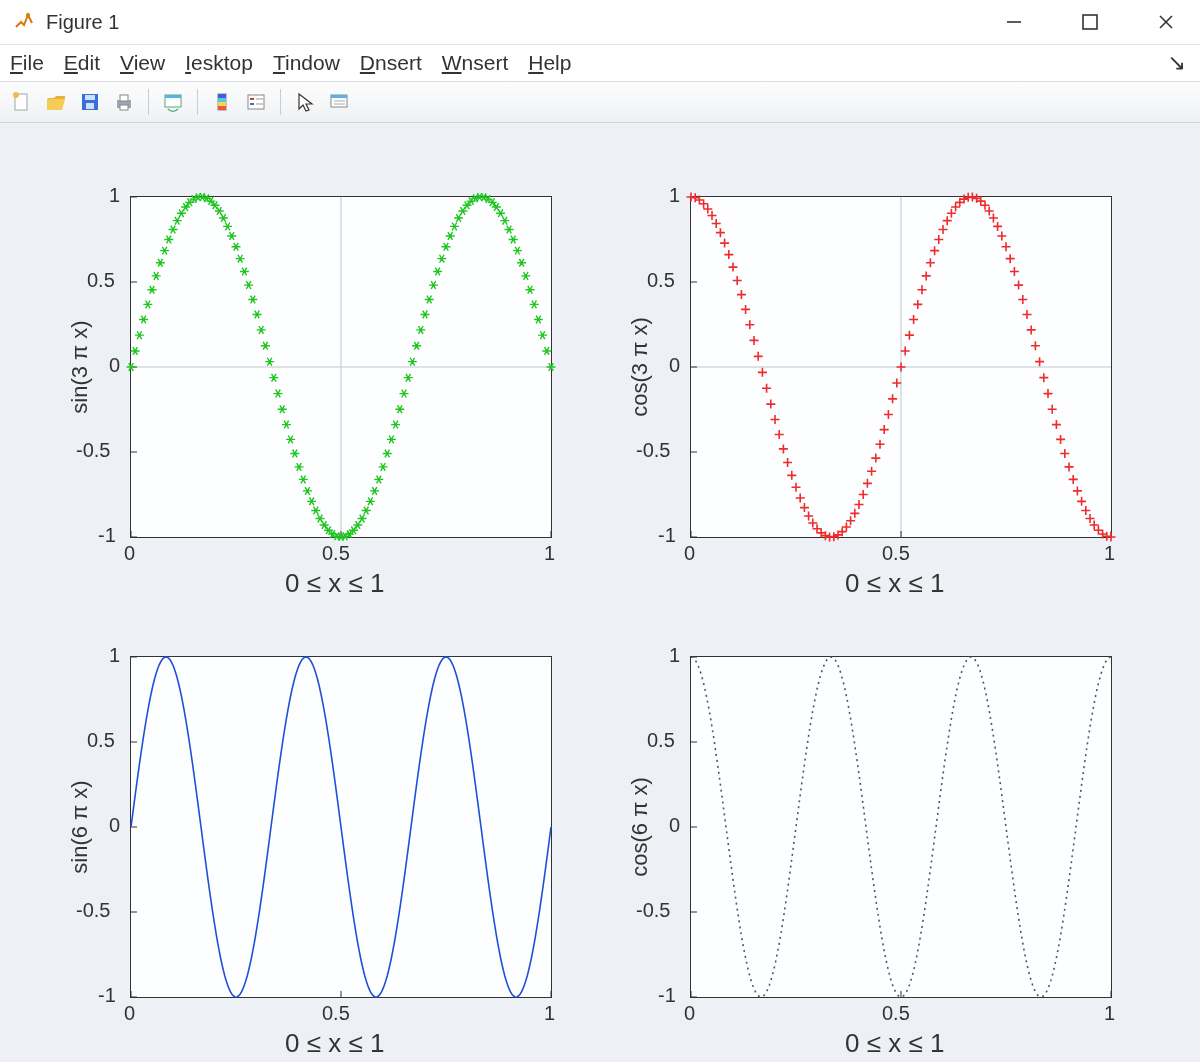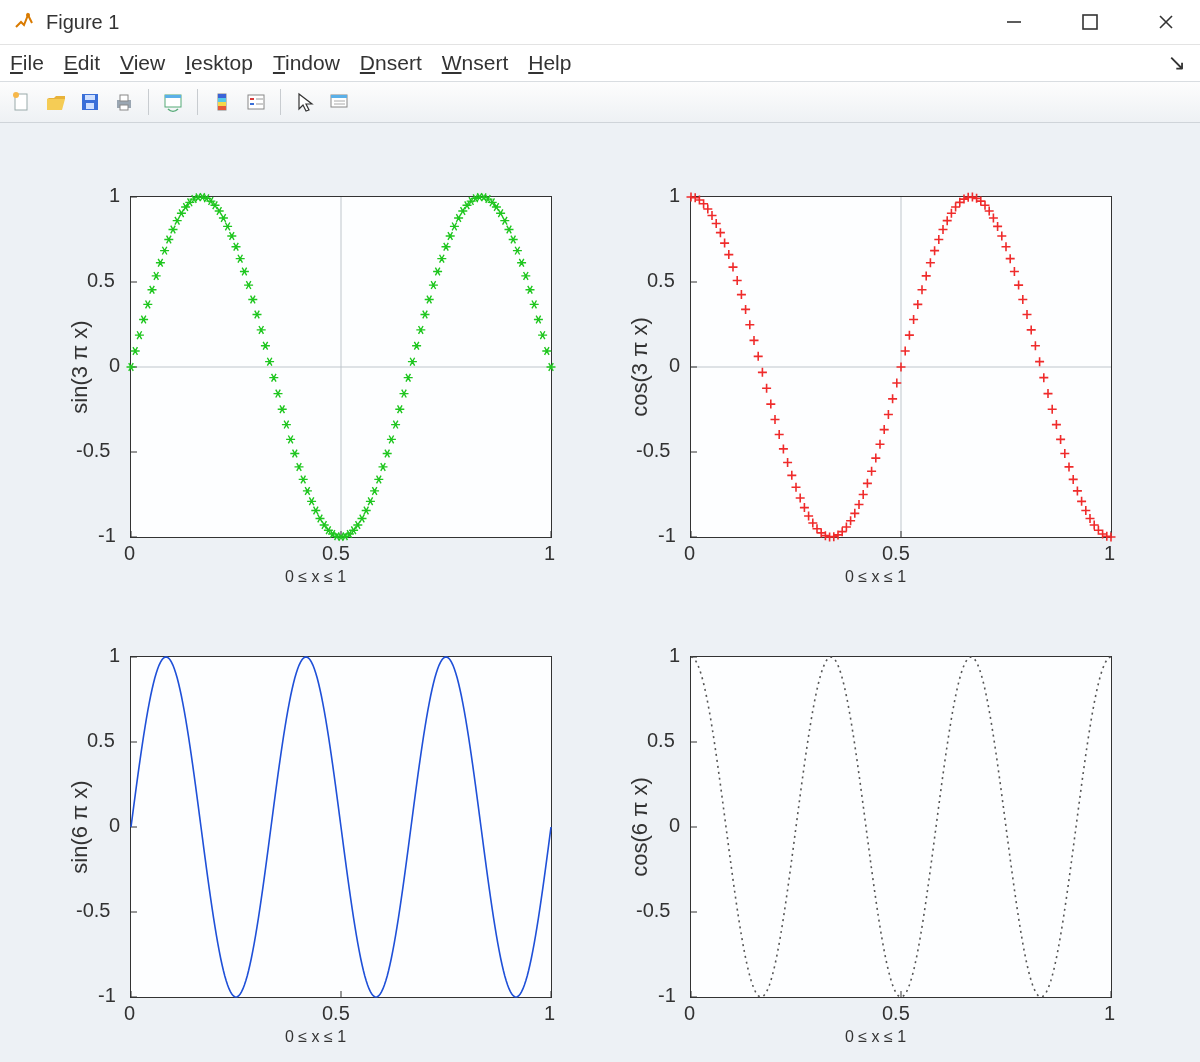--- a/index.html
+++ b/index.html
@@ -17,21 +17,21 @@
   
   .toolbar{height:40px;display:flex;align-items:center;gap:6px;padding:0 8px;
     background:linear-gradient(#fdfdfd,#eef1f4);border-top:1px solid #d9dde1;border-bottom:1px solid #cfd4d9;}
   .tbtn{width:28px;height:28px;display:flex;align-items:center;justify-content:center;}
   .sep{width:1px;height:26px;background:#c8ccd0;margin:0 4px;}
   
   .figarea{position:absolute;left:0;right:0;top:126px;bottom:0;background:#edf1f5;}
   .subplot{position:absolute;}
   .axbox{position:absolute;background:#fdfeff;border:1.5px solid #333;}
   .ytick,.xtick{position:absolute;font-size:20px;color:#333;white-space:nowrap;}
-  .xlabel{position:absolute;font-size:16px;color:#333;}
+  .xlabel{position:absolute;font-size:26px;color:#333;}
   .ylabel{position:absolute;font-size:22px;color:#333;transform-origin:center;transform:rotate(-90deg);}
   svg.plot{position:absolute;left:0;top:0;overflow:visible;}
 </style>
 </head>
 <body>
 
 <div class="window">
 
   <div class="titlebar">
     <span class="app-icon">

